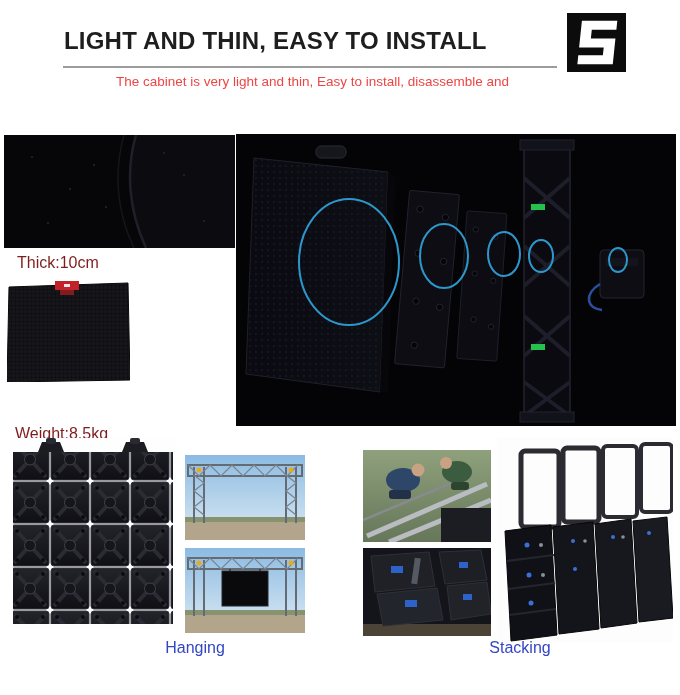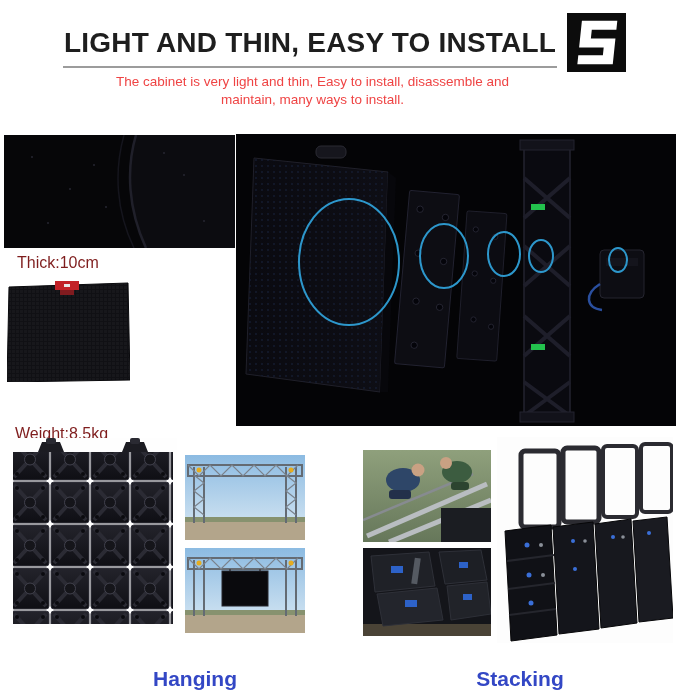--- a/index.html
+++ b/index.html
@@ -1,19 +1,19 @@
 <!DOCTYPE html>
 <html><head>
 <meta charset="utf-8">
 <style>
   * { margin:0; padding:0; box-sizing:border-box; }
   html,body { background:#ffffff; font-family:"Liberation Sans", sans-serif; }
   .page { position:relative; width:680px; height:695px; background:#ffffff; overflow:hidden; margin:0 auto; }
 
-  .title { position:absolute; left:64px; top:27px; font-size:28px; font-weight:700;
+  .title { position:absolute; left:64px; top:27px; font-size:24px; font-weight:700;
            color:#1e1e1e; letter-spacing:0.2px; white-space:nowrap; }
   .logo { position:absolute; left:567px; top:13px; width:59px; height:59px; background:#0c0c0c; }
   .logo svg { display:block; width:100%; height:100%; }
   .divider { position:absolute; left:63px; top:66px; width:494px; height:2px; background:#9c9c9c; }
   .subtitle { position:absolute; left:40px; top:73px; width:545px; text-align:center;
               font-size:13.5px; line-height:18px; color:#ef4444; }
 
   figure { position:absolute; margin:0; }
   figure svg { display:block; width:100%; height:100%; }
 
@@ -24,43 +24,42 @@
   .photo-truss1   { left:185px; top:455px; width:120px; height:85px; }
   .photo-truss2   { left:185px; top:548px; width:120px; height:85px; }
   .photo-worker1  { left:363px; top:450px; width:128px; height:92px; }
   .photo-worker2  { left:363px; top:548px; width:128px; height:88px; }
   .photo-frames   { left:497px; top:437px; width:176px; height:206px; }
 
   .spec-label { position:absolute; font-size:16px; color:#7f1d1d; }
   .label-thick  { left:17px; top:254px; }
   .label-weight { left:15px; top:393px;margin-top:32px; }
 
-  .caption { position:absolute; width:160px; text-align:center; font-size:21px;
-             font-weight:700; color:#3347c5; top:667px; }
+  .caption { position:absolute; width:160px; text-align:center; font-size:16px;
+             font-weight:400; color:#3347c5; top:639px; }
   .caption-hanging  { left:115px; }
   .caption-stacking { left:440px; }
 </style>
 </head>
 <body>
 
 <div class="page">
 
   <h1 class="title">LIGHT AND THIN, EASY TO INSTALL</h1>
 
   <div class="logo">
     <svg viewBox="0 0 60 60">
       <path d="M12,8 H48 V17 H23 V26 H48 V52 H12 V43 H37 V35 H12 Z" fill="#ffffff" transform="translate(4,0) skewX(-6)"></path>
     </svg>
   </div>
 
   <div class="divider"></div>
 
   <p class="subtitle">
     <span>The cabinet is very light and thin, Easy to install, disassemble and</span><br>
-    <span>maintain, many ways to install.</span>
   </p>
 
   <figure class="photo-thick">
     <svg viewBox="0 0 231 113">
       <rect width="231" height="113" fill="#060608"></rect>
       <path d="M132,0 C122,34 124,74 142,113 L231,113 L231,0 Z" fill="#0c0c10"></path>
       <path d="M132,0 C122,34 124,74 142,113" stroke="#20202a" stroke-width="2.5" fill="none"></path>
       <path d="M120,0 C110,36 112,76 130,113" stroke="#15151d" stroke-width="1.5" fill="none"></path>
       <g fill="#262630">
         <circle cx="28" cy="22" r="1"></circle>

